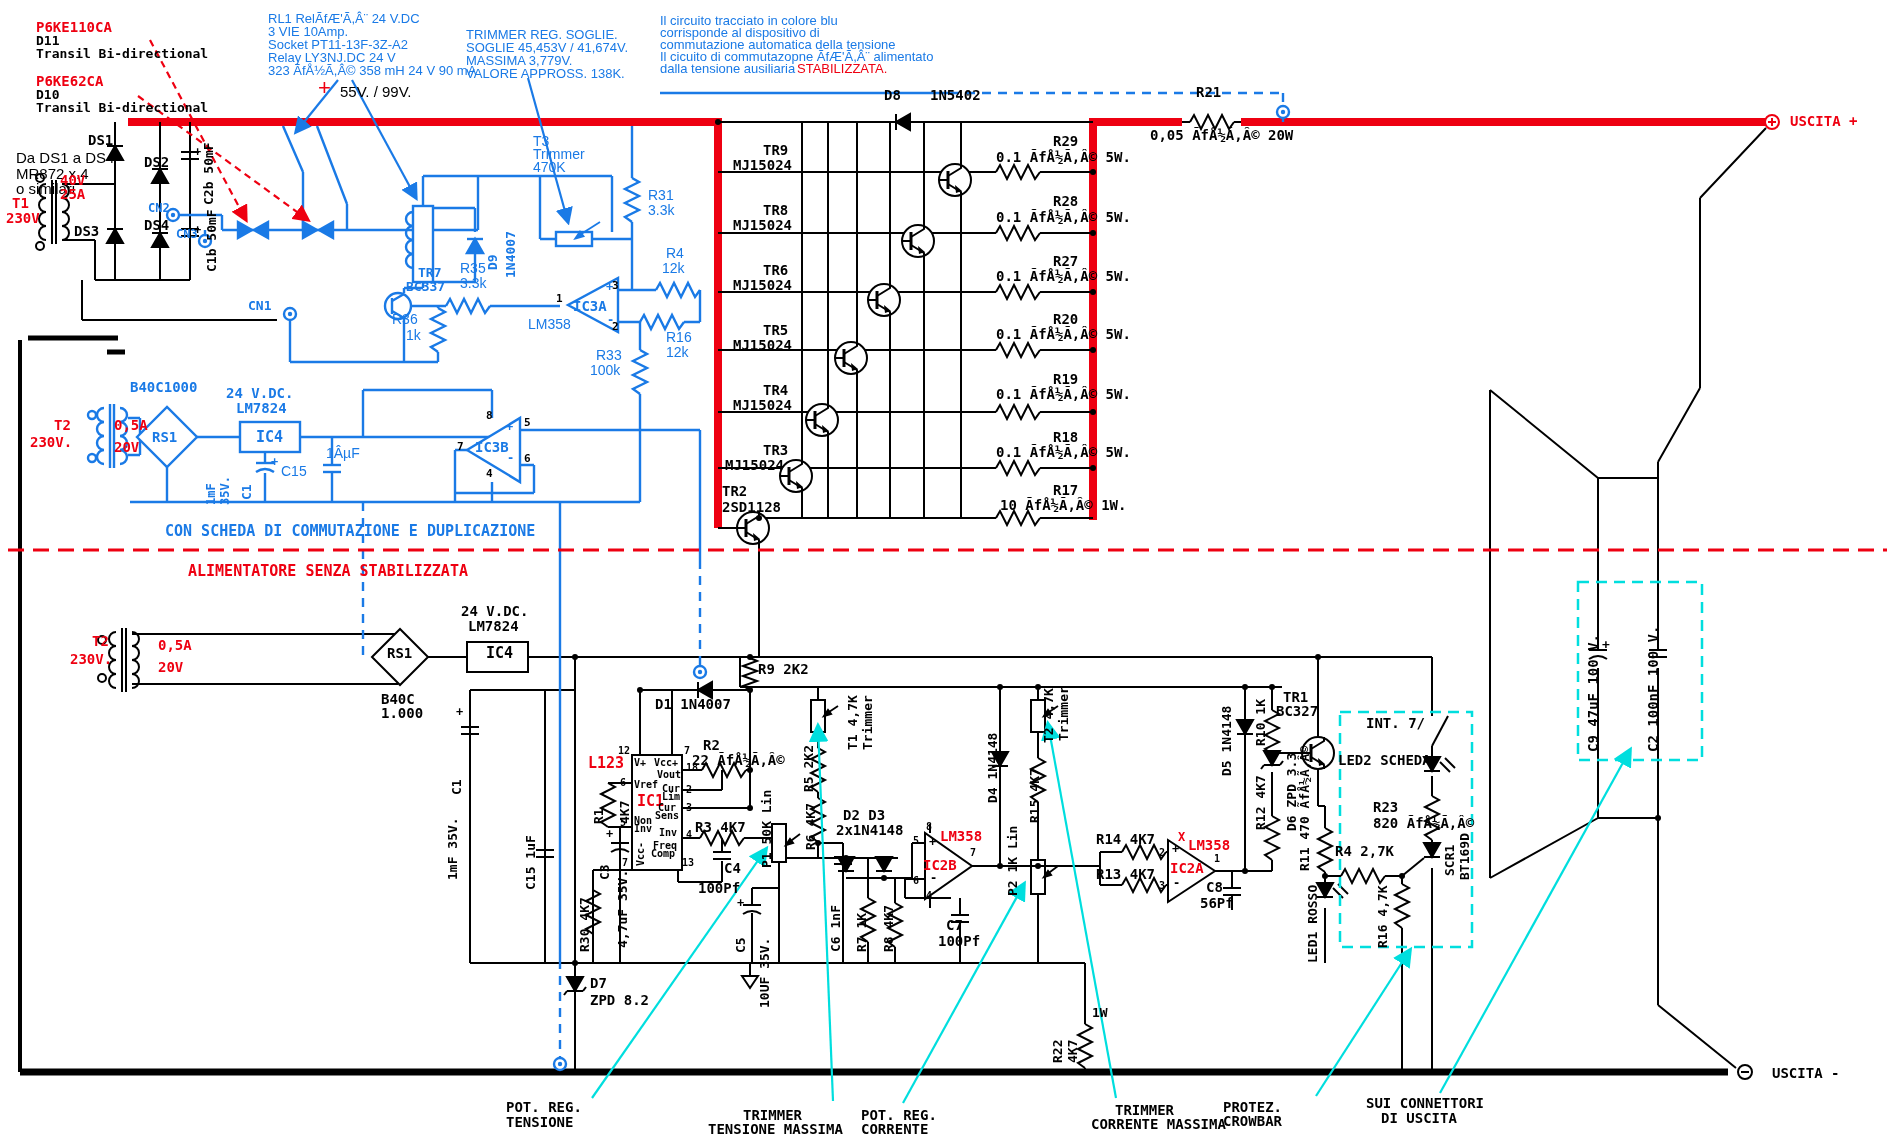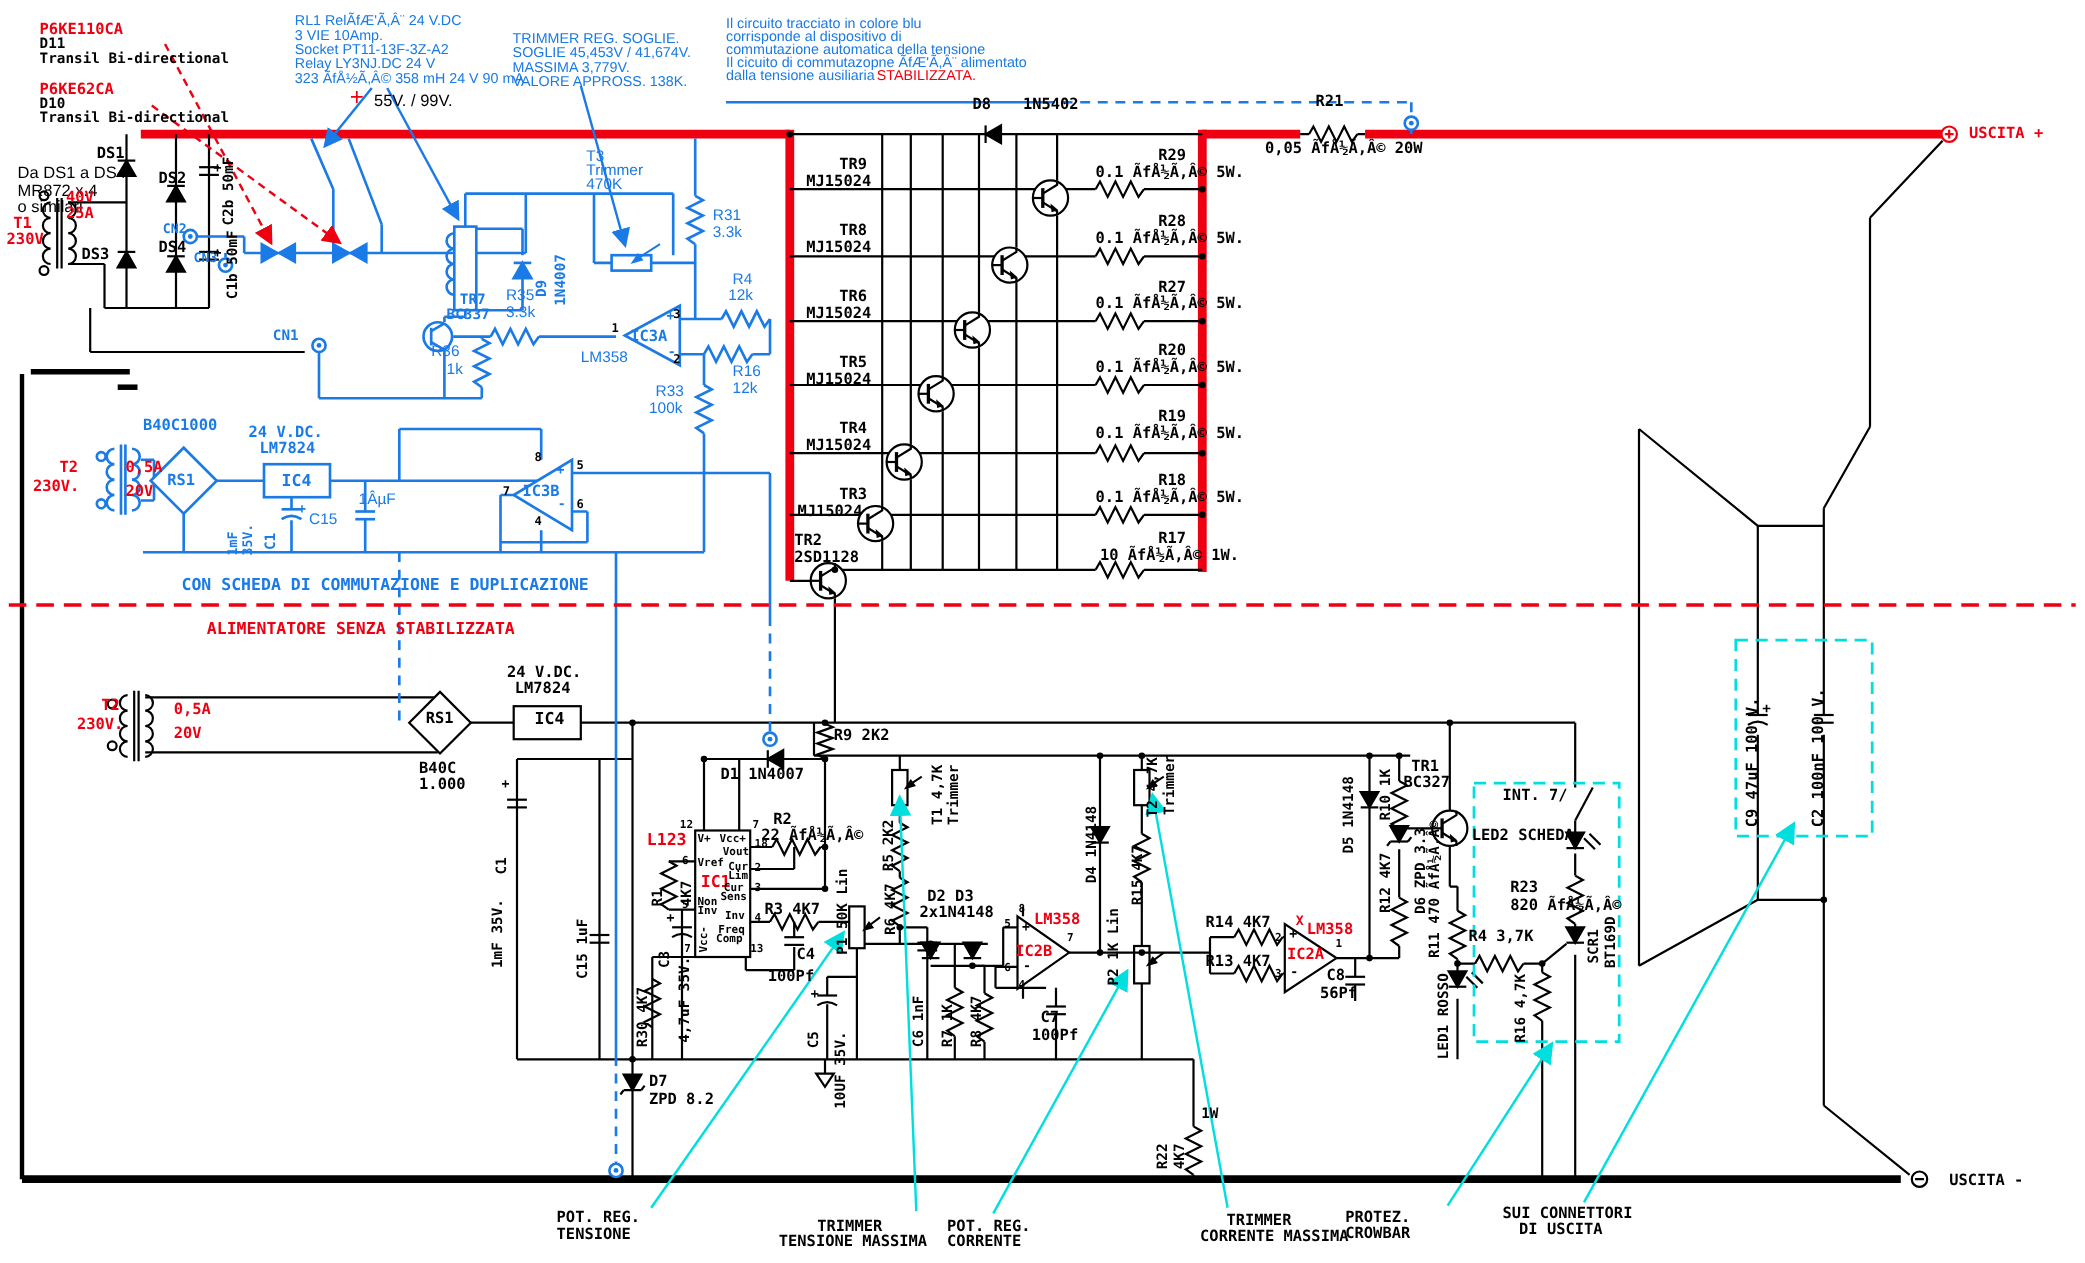--- a/index.html
+++ b/index.html
@@ -627,21 +627,21 @@
       <div class="lbl" style="left: 1285px; top: 831px; color: rgb(0, 0, 0); font-size: 13px; font-family: &quot;DejaVu Sans Mono&quot;, monospace; font-weight: 700; transform: rotate(-90deg); transform-origin: 0px 0px;">D6 ZPD 3.3</div>
       <div class="lbl" style="left: 1254px; top: 830px; color: rgb(0, 0, 0); font-size: 13px; font-family: &quot;DejaVu Sans Mono&quot;, monospace; font-weight: 700; transform: rotate(-90deg); transform-origin: 0px 0px;">R12 4K7</div>
       <div class="lbl" style="left: 1298px; top: 871px; color: rgb(0, 0, 0); font-size: 13px; font-family: &quot;DejaVu Sans Mono&quot;, monospace; font-weight: 700; transform: rotate(-90deg); transform-origin: 0px 0px;">R11 470 ÃfÅ½Ã,Â©</div>
       <div class="lbl" style="left: 1306px; top: 963px; color: rgb(0, 0, 0); font-size: 13px; font-family: &quot;DejaVu Sans Mono&quot;, monospace; font-weight: 700; transform: rotate(-90deg); transform-origin: 0px 0px;">LED1 ROSSO</div>
       <div class="lbl" style="left: 1366px; top: 716px; color: rgb(0, 0, 0); font-size: 14px; font-family: &quot;DejaVu Sans Mono&quot;, monospace; font-weight: 700;">INT. 7/</div>
       <div class="lbl" style="left: 1338px; top: 753px; color: rgb(0, 0, 0); font-size: 14px; font-family: &quot;DejaVu Sans Mono&quot;, monospace; font-weight: 700;">LED2 SCHEDA</div>
       <div class="lbl" style="left: 1373px; top: 800px; color: rgb(0, 0, 0); font-size: 14px; font-family: &quot;DejaVu Sans Mono&quot;, monospace; font-weight: 700;">R23</div>
       <div class="lbl" style="left: 1373px; top: 816px; color: rgb(0, 0, 0); font-size: 14px; font-family: &quot;DejaVu Sans Mono&quot;, monospace; font-weight: 700;">820 ÃfÅ½Ã,Â©</div>
       <div class="lbl" style="left: 1443px; top: 876px; color: rgb(0, 0, 0); font-size: 13px; font-family: &quot;DejaVu Sans Mono&quot;, monospace; font-weight: 700; transform: rotate(-90deg); transform-origin: 0px 0px;">SCR1</div>
       <div class="lbl" style="left: 1458px; top: 880px; color: rgb(0, 0, 0); font-size: 13px; font-family: &quot;DejaVu Sans Mono&quot;, monospace; font-weight: 700; transform: rotate(-90deg); transform-origin: 0px 0px;">BT169D</div>
-      <div class="lbl" style="left: 1335px; top: 844px; color: rgb(0, 0, 0); font-size: 14px; font-family: &quot;DejaVu Sans Mono&quot;, monospace; font-weight: 700;">R4 3,7K</div>
+      <div class="lbl" style="left: 1335px; top: 844px; color: rgb(0, 0, 0); font-size: 14px; font-family: &quot;DejaVu Sans Mono&quot;, monospace; font-weight: 700;">R4 2,7K</div>
       <div class="lbl" style="left: 1376px; top: 948px; color: rgb(0, 0, 0); font-size: 13px; font-family: &quot;DejaVu Sans Mono&quot;, monospace; font-weight: 700; transform: rotate(-90deg); transform-origin: 0px 0px;">R16 4,7K</div>
       <div class="lbl" style="left: 1051px; top: 1063px; color: rgb(0, 0, 0); font-size: 13px; font-family: &quot;DejaVu Sans Mono&quot;, monospace; font-weight: 700; transform: rotate(-90deg); transform-origin: 0px 0px;">R22</div>
       <div class="lbl" style="left: 1066px; top: 1063px; color: rgb(0, 0, 0); font-size: 13px; font-family: &quot;DejaVu Sans Mono&quot;, monospace; font-weight: 700; transform: rotate(-90deg); transform-origin: 0px 0px;">4K7</div>
       <div class="lbl" style="left: 1092px; top: 1006px; color: rgb(0, 0, 0); font-size: 13px; font-family: &quot;DejaVu Sans Mono&quot;, monospace; font-weight: 700;">1W</div>
       <div class="lbl" style="left: 1586px; top: 752px; color: rgb(0, 0, 0); font-size: 14px; font-family: &quot;DejaVu Sans Mono&quot;, monospace; font-weight: 700; transform: rotate(-90deg); transform-origin: 0px 0px;">C9 47uF 100 V.</div>
       <div class="lbl" style="left: 1646px; top: 752px; color: rgb(0, 0, 0); font-size: 14px; font-family: &quot;DejaVu Sans Mono&quot;, monospace; font-weight: 700; transform: rotate(-90deg); transform-origin: 0px 0px;">C2 100nF 100 V.</div>
       <div class="lbl" style="left: 1602px; top: 638px; color: rgb(0, 0, 0); font-size: 13px; font-family: &quot;DejaVu Sans Mono&quot;, monospace; font-weight: 700;">+</div>
       <div class="lbl" style="left: 194px; top: 146px; color: rgb(0, 0, 0); font-size: 12px; font-family: &quot;DejaVu Sans Mono&quot;, monospace; font-weight: 700;">+</div>
       <div class="lbl" style="left: 194px; top: 224px; color: rgb(0, 0, 0); font-size: 12px; font-family: &quot;DejaVu Sans Mono&quot;, monospace; font-weight: 700;">+</div>
       <div class="lbl" style="left: 1772px; top: 1066px; color: rgb(0, 0, 0); font-size: 14px; font-family: &quot;DejaVu Sans Mono&quot;, monospace; font-weight: 700;">USCITA -</div>

